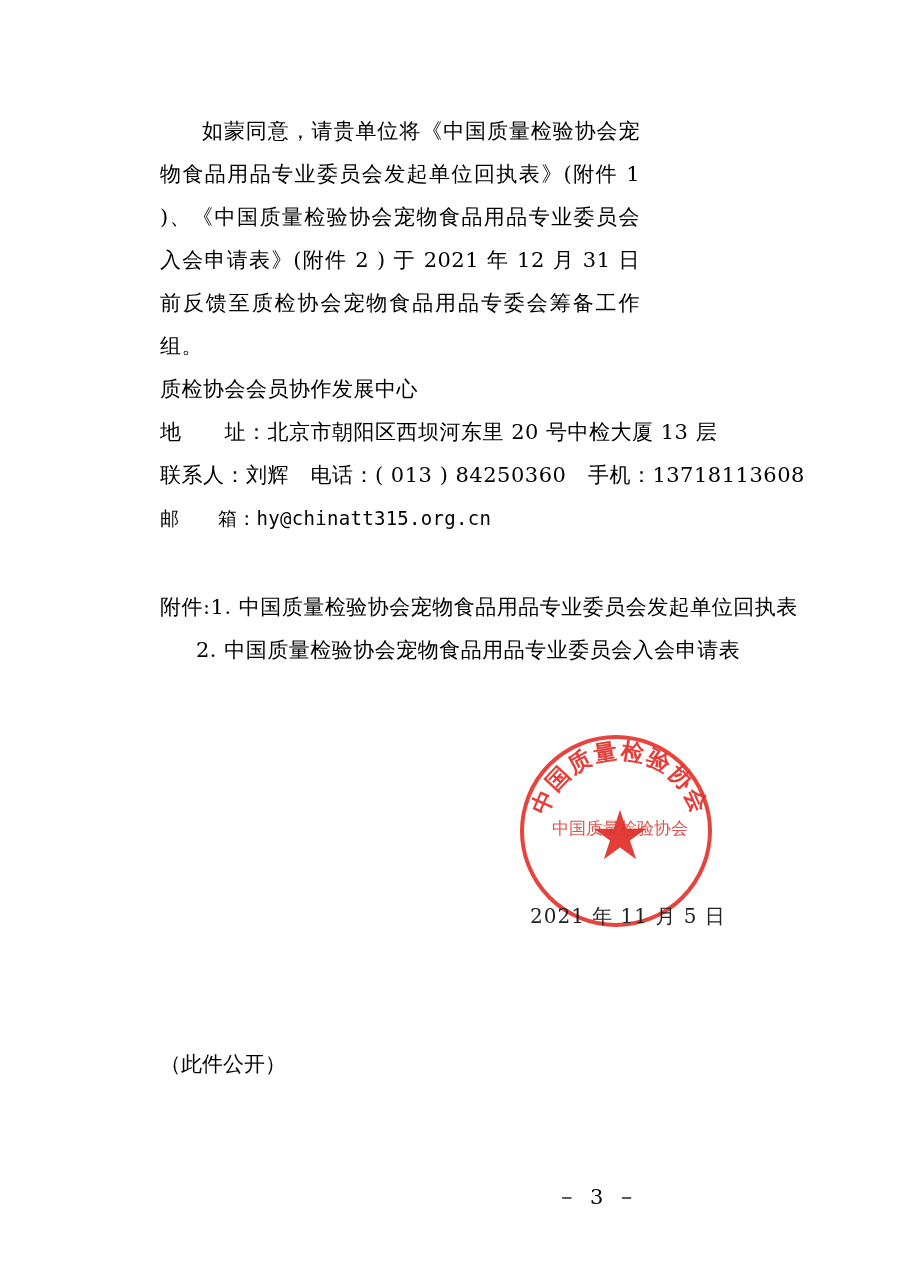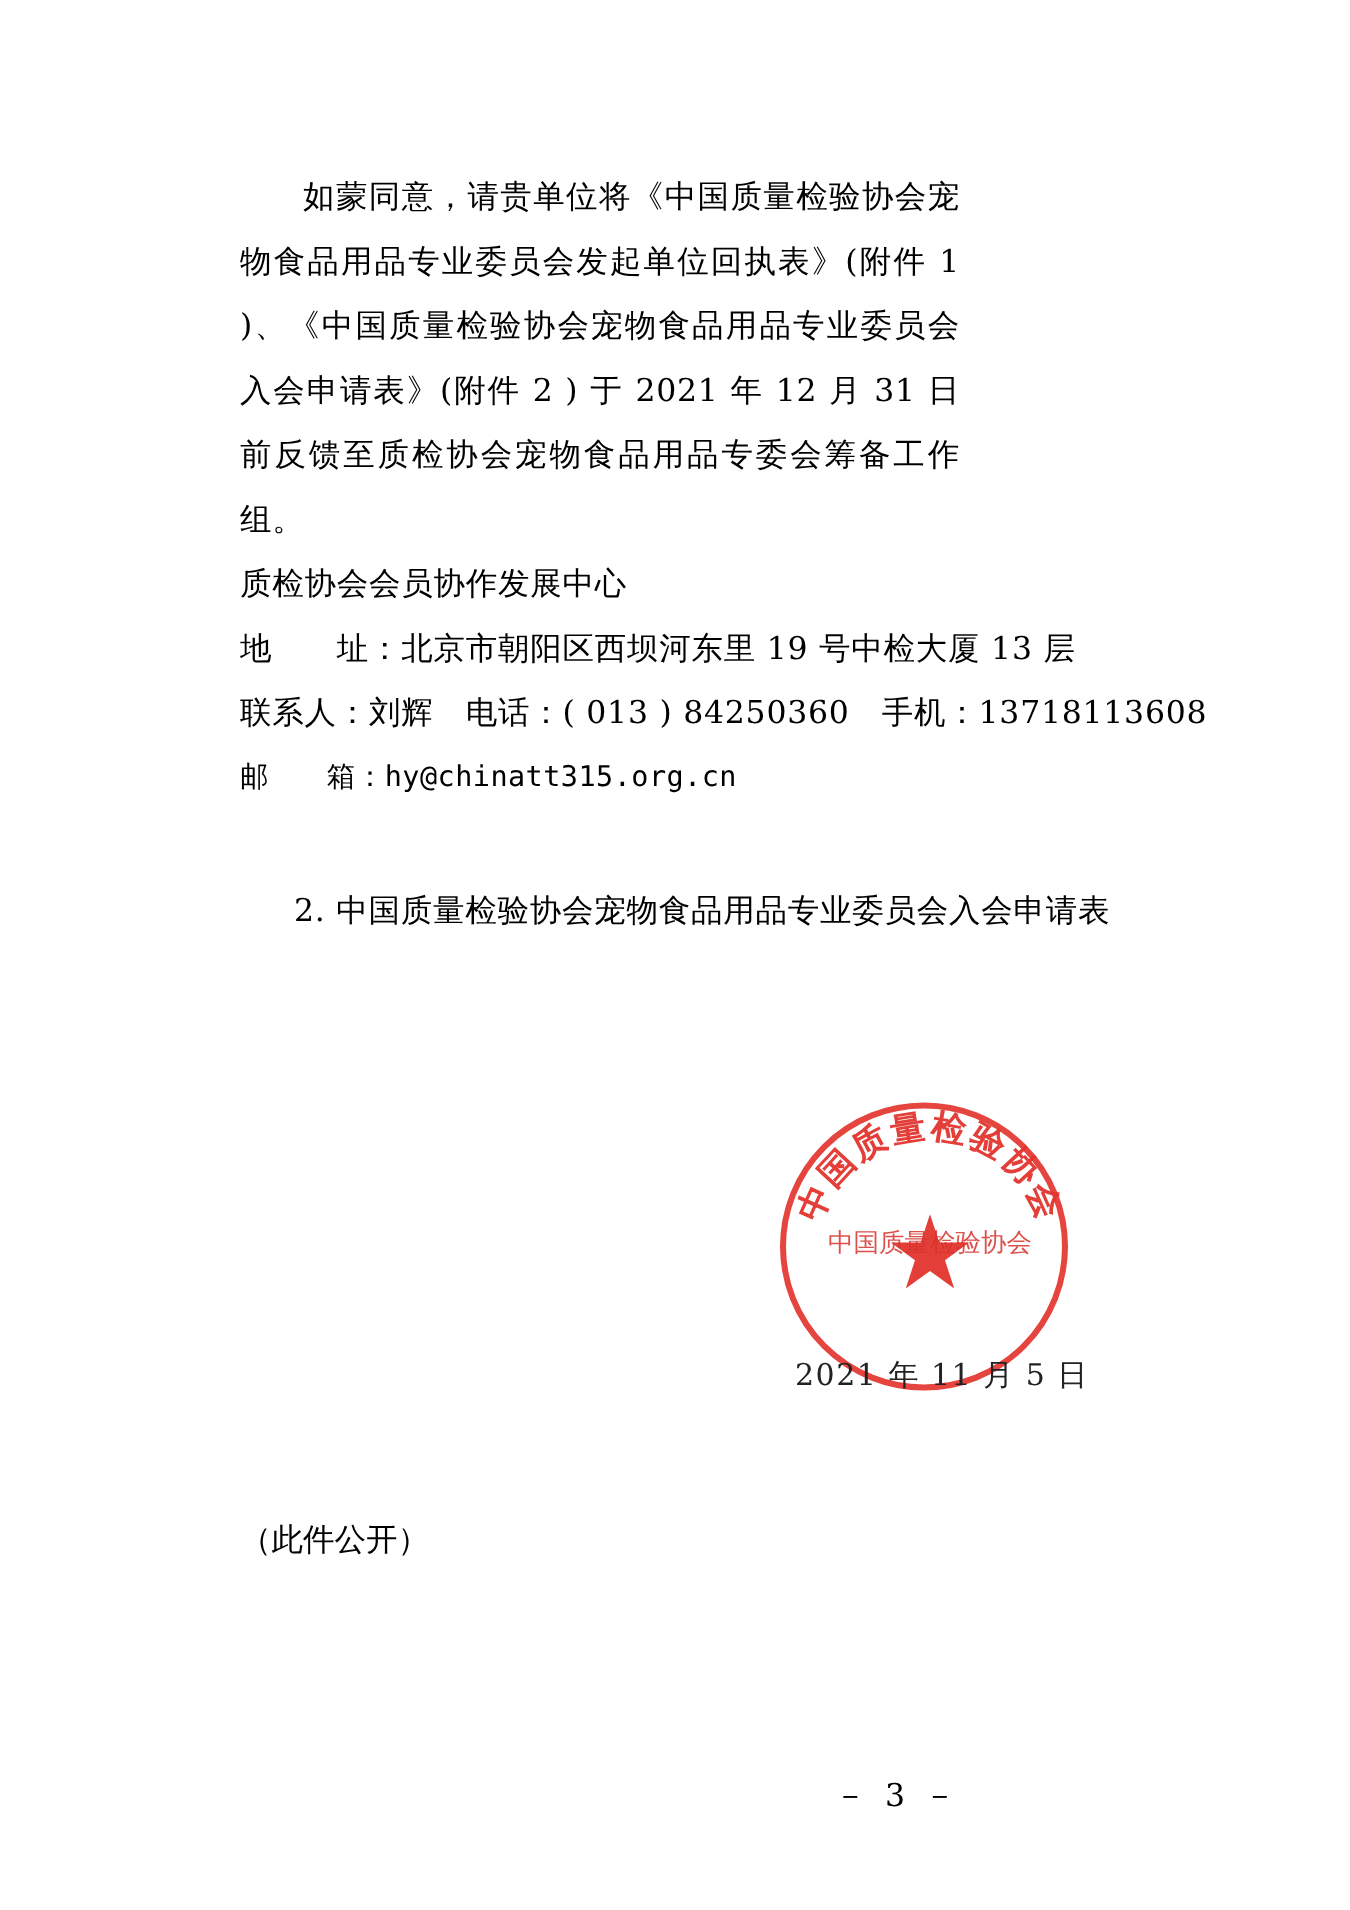--- a/index.html
+++ b/index.html
@@ -117,21 +117,21 @@
     top: 168px;
     white-space: nowrap;
     font-size: 20px;
     color: #222;
     letter-spacing: 1px;
   }
 
   .public-note {
     position: absolute;
     left: 160px;
-    top: 1012px;
+    top: 1050px;
     font-size: 21px;
   }
   .page-number {
     position: absolute;
     right: 120px;
     bottom: 62px;
     font-size: 21px;
     letter-spacing: 3px;
   }
 </style>
@@ -139,26 +139,27 @@
 <body>
 
 <div class="page">
 
   <div class="body-text">
 
     <p class="para">如蒙同意，请贵单位将《中国质量检验协会宠物食品用品专业委员会发起单位回执表》(附件 1 )、《中国质量检验协会宠物食品用品专业委员会入会申请表》(附件 2 ) 于 2021 年 12 月 31 日前反馈至质检协会宠物食品用品专委会筹备工作组。</p>
 
     <div class="contact-block">
       <div class="line">质检协会会员协作发展中心</div>
-      <div class="line">地　　址：北京市朝阳区西坝河东里 19 号中检大厦 13 层</div>
+      <div class="line">地　　址：北京市朝阳区西坝河东里 20 号中检大厦 13 层</div>
       <div class="line">联系人：刘辉　电话：( 013 ) 84250360　手机：13718113608</div>
       <div class="line mono">邮　　箱：hy@chinatt315.org.cn</div>
     </div>
 
     <div class="attach-block">
+      <div class="line">附件:1. 中国质量检验协会宠物食品用品专业委员会发起单位回执表</div>
       <div class="line attach-line-2">2. 中国质量检验协会宠物食品用品专业委员会入会申请表</div>
     </div>
 
   </div>
 
   <div class="seal-area">
     <div class="seal">
       <div class="seal-ring"></div>
       <svg class="seal-arc" viewBox="0 0 200 200">
         <defs>

